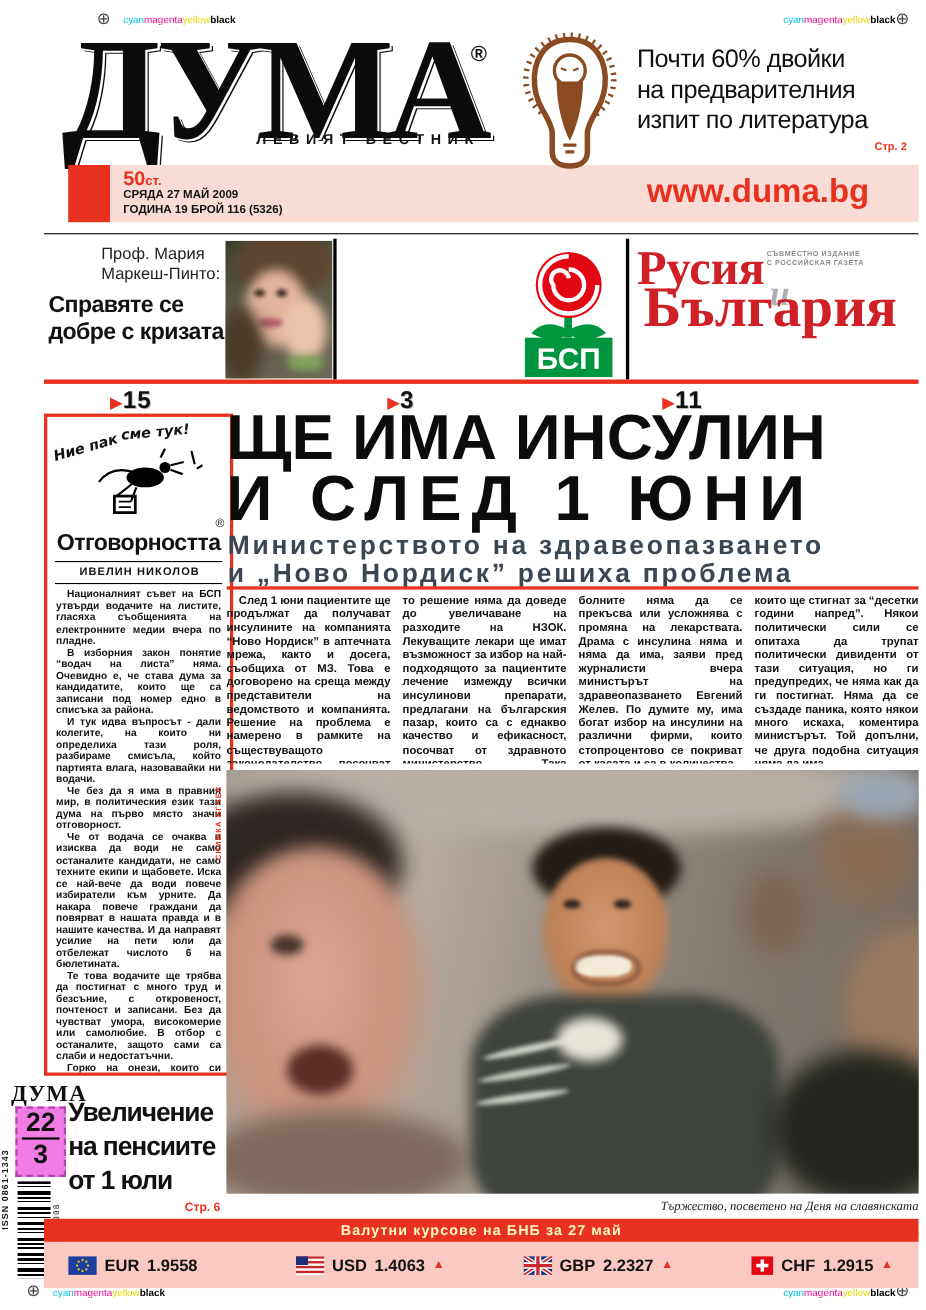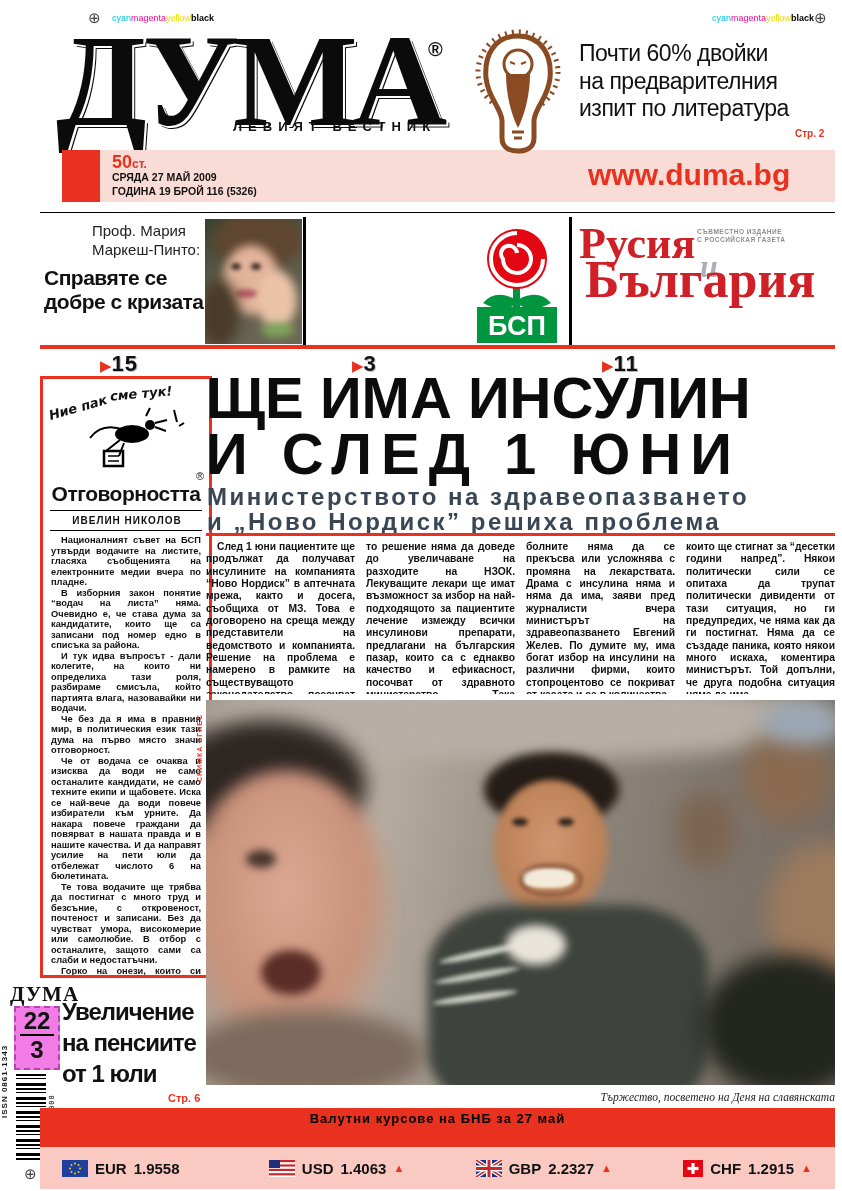--- a/index.html
+++ b/index.html
@@ -70,22 +70,22 @@
   .stamp{background:#f17ce5;border:2px dashed #b545aa;text-align:center;}
   .stamp .t{font-weight:bold;font-size:24px;line-height:1.05;}
   .stamp .sep{height:2px;background:#000;margin:1px 4px;}
   .issn-v{writing-mode:vertical-rl;transform:rotate(180deg);font-size:8px;letter-spacing:1px;font-weight:bold;}
   .barcode{background:repeating-linear-gradient(to bottom,#000 0 2px,#fff 2px 4px,#000 4px 5px,#fff 5px 9px,#000 9px 12px,#fff 12px 14px);}
   .bardigits{writing-mode:vertical-rl;transform:rotate(180deg);font-size:7px;letter-spacing:1px;font-family:"DejaVu Sans Mono",monospace;}
   .pension{font-weight:bold;font-size:24px;line-height:1.3;letter-spacing:-1px;white-space:nowrap;}
   .pageref6{color:#e8321f;font-weight:bold;font-size:11px;}
 
   
-  .curr-head{background:#e8321f;color:#000000;font-weight:bold;font-size:13px;letter-spacing:1px;
-             text-align:center;line-height:21px;height:39px;}
+  .curr-head{background:#e8321f;color:#fef9c3;font-weight:bold;font-size:13px;letter-spacing:1px;
+             text-align:center;line-height:21px;height:21px;}
   .curr-row{background:#f9c9c2;height:42px;display:flex;align-items:center;justify-content:space-between;
             padding:0 22px;}
   .curr-item{display:flex;align-items:center;gap:7px;}
   .curr-code{font-weight:bold;font-size:15px;}
   .curr-val{font-weight:bold;font-size:15px;}
   .curr-arrow{color:#e8321f;font-size:11px;width:12px;}
 </style>
 </head>
 <body>
 

